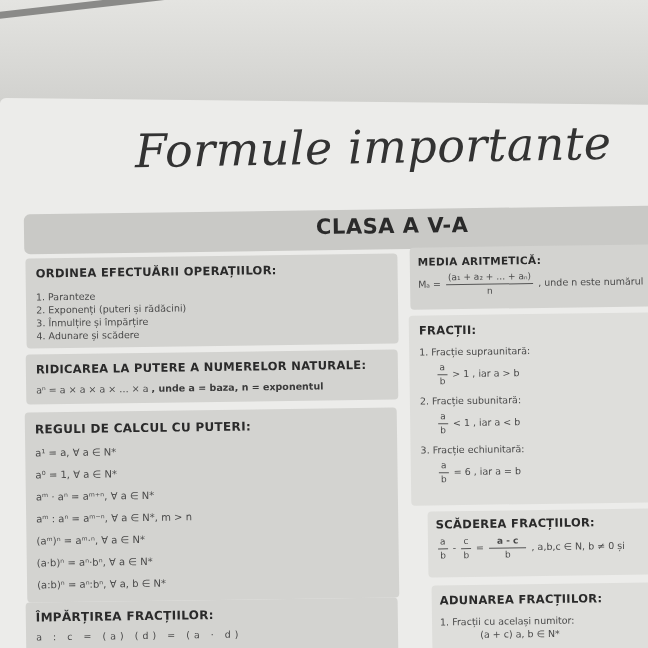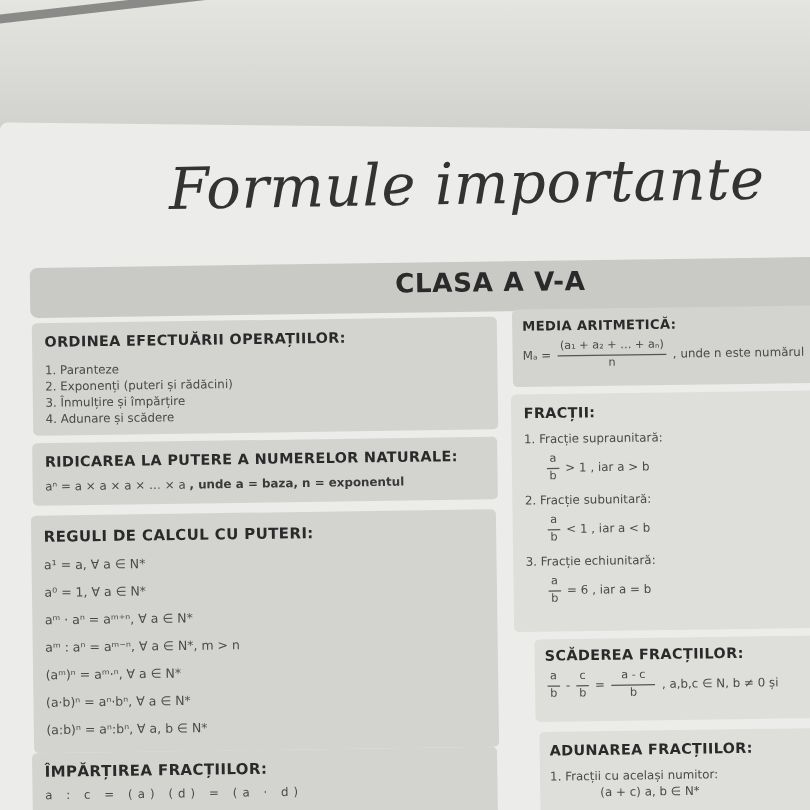--- a/index.html
+++ b/index.html
@@ -157,21 +157,21 @@
       <span class="num">a</span>
       <span class="den">b</span>
     </span>
     <span>-</span>
     <span class="frac">
       <span class="num">c</span>
       <span class="den">b</span>
     </span>
     <span>=</span>
     <span class="frac">
-      <span class="num" style="padding:0 8px;">a - c</span>
+      <span class="num" style="padding:0 8px;font-weight:bold;">a - c</span>
       <span class="den">b</span>
     </span>
     <span>, a,b,c ∈ N, b ≠ 0  și</span>
   </div>
 </div>
 
 <div class="box" style="left:432px;top:584px;width:228px;height:70px;padding:8px 8px;box-sizing:border-box;background:#dededb;">
   <h3>ADUNAREA FRACȚIILOR:</h3>
   <div class="item" style="margin-top:8px;">1. Fracții cu același numitor:</div>
   <div class="item" style="margin-left:40px;">(a + c)        a, b ∈ N*</div>

